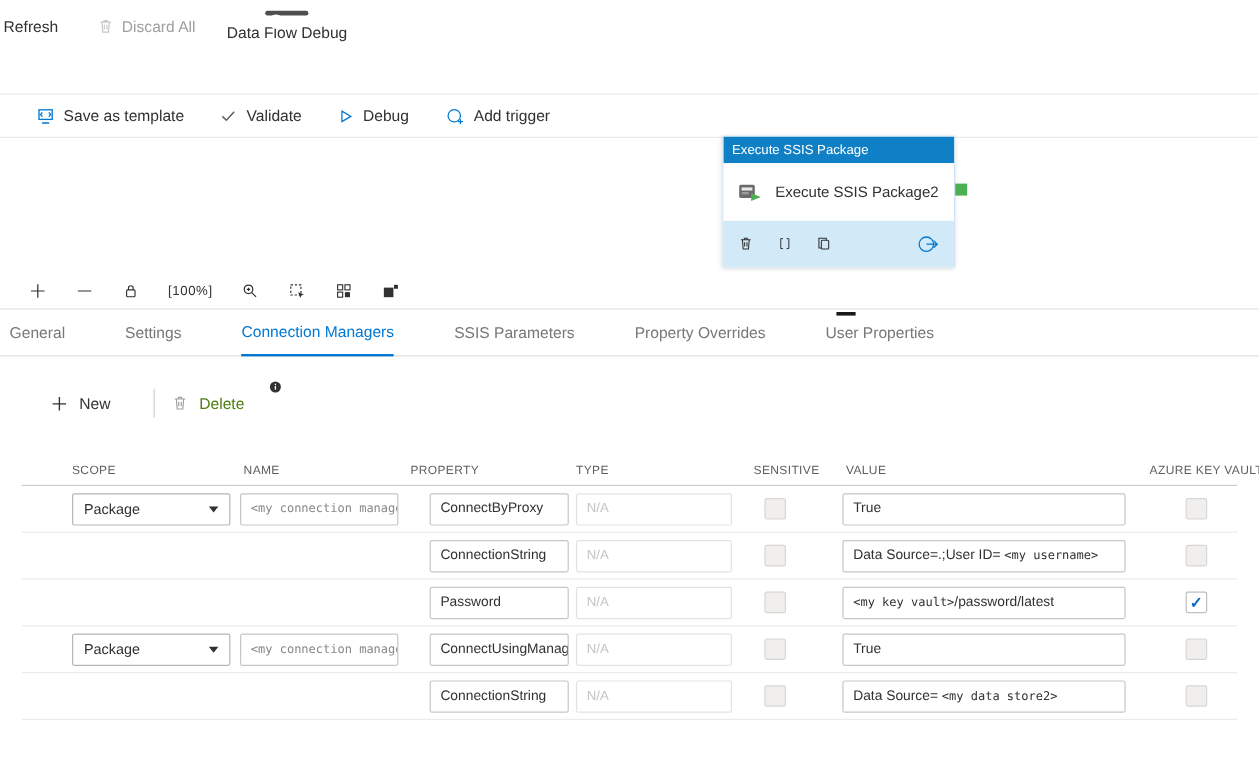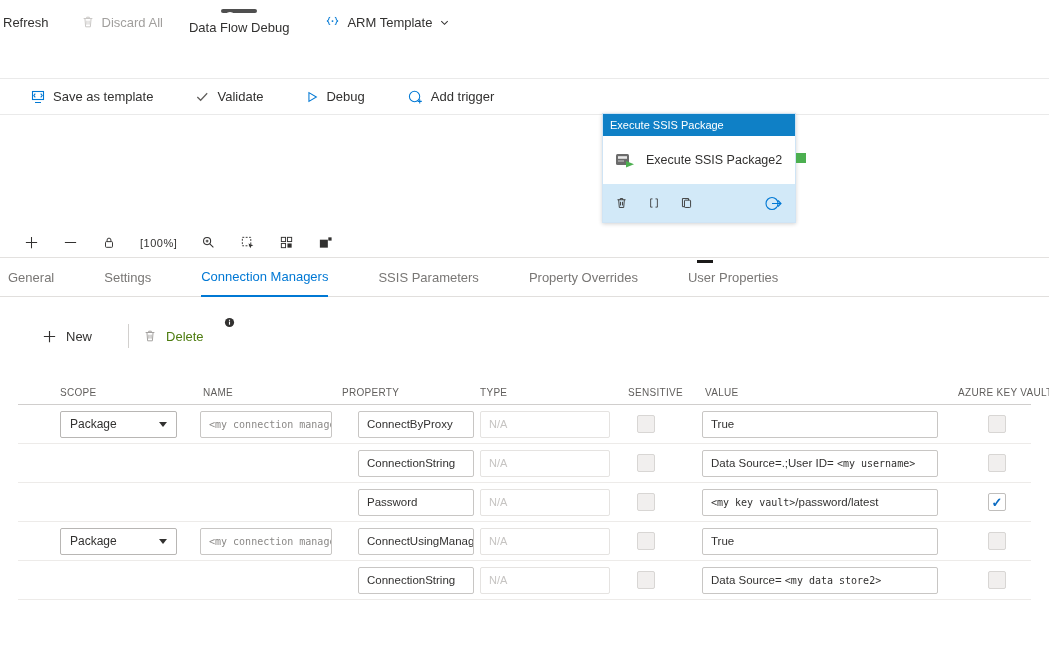--- a/index.html
+++ b/index.html
@@ -9,21 +9,21 @@
   
   .topbar { height:78px; display:flex; align-items:flex-start; padding:9px 0 0 3px; }
   .tb-item { display:flex; align-items:center; gap:7px; height:26px; font-size:13px; cursor:pointer; white-space:nowrap; }
   .tb-item.disabled { color:#a19f9d; }
   .ml32 { margin-left:32px; } .ml26 { margin-left:26px;flex-direction:column; } .ml36 { margin-left:36px; }
   .toggle { width:36px; height:18px; border-radius:10px; background:#4f4f4f; position:relative; display:inline-block; }
   .toggle .knob { position:absolute; left:3px; top:3px; width:12px; height:12px; border-radius:50%; background:#fff; }
 
   
   .toolbar2 { height:37px; border-top:1px solid #eaeaea; border-bottom:1px solid #eaeaea;
-    display:flex; align-items:center; padding-left:30px; gap:42px; }
+    display:flex; align-items:center; padding-left:30px; gap:30px; }
   .toolbar2 .tb-item { font-size:13px; }
 
   
   .canvas { height:113px; position:relative; }
   .activity-node { position:absolute; left:602px; top:-2px; width:194px; height:110px;
     background:#fff; border:1px solid #cfe4f5; box-shadow:0 1px 4px rgba(0,0,0,.18); z-index:5; }
   .node-header { height:22px; background:#0f80c6; color:#fff; font-size:11px;
     display:flex; align-items:center; padding-left:7px; }
   .node-body { height:48px; display:flex; align-items:center; gap:11px; padding-left:11px; background:#fff; font-size:12.5px; }
   .node-footer { height:38px; background:#d2e9f8; display:flex; align-items:center; padding:0 12px; gap:20px; color:#3b3a39; }
@@ -64,21 +64,21 @@
   .tb-input { height:27px; border:1px solid #c8c6c4; border-radius:2px; background:#fff;
     display:flex; align-items:center; padding:0 8px; overflow:hidden; white-space:nowrap; cursor:text; }
   .w132 { width:132px; } .w128 { width:116px;margin-left:16px; } .w130 { width:130px; } .w236 { width:236px; }
   .tb-input.disabled { border-color:#e5e3e1; color:#c6c4c2; cursor:default; font-size:11px; }
   .prop-text { font-size:11.5px; }
   .mono { font-family:"DejaVu Sans Mono", monospace; font-size:10px; color:#8a8886; }
   .vpre { font-size:11.5px; white-space:pre; }
   .vcode { font-family:"DejaVu Sans Mono", monospace; font-size:10px; white-space:pre; }
   .vcode:empty, .vpre:empty { display:none; }
 
-  .select { width:117px; height:27px; border:1px solid #b8b6b4; border-radius:2px; background:#fff;
+  .select { width:132px; height:27px; border:1px solid #b8b6b4; border-radius:2px; background:#fff;
     display:flex; align-items:center; padding:0 9px; cursor:pointer; }
   .caret { margin-left:auto; width:0; height:0; border-left:4px solid transparent; border-right:4px solid transparent; border-top:5px solid #323130; }
 
   .checkbox { width:18px; height:18px; border:1px solid #d8d6d4; background:#f1efee; border-radius:2px; cursor:pointer;
     display:flex; align-items:center; justify-content:center; }
   .checkbox.checked { background:#fff; border-color:#c0bebc; }
   .checkbox.checked::after { content:"✓"; color:#0b6bc2; font-size:13px; font-weight:bold; line-height:1; }
 
   svg { display:block; }
 </style>
@@ -99,34 +99,20 @@
     <span>Discard All</span>
   </div>
 
   <div class="tb-item ml26">
     <span class="toggle">
         <span class="knob"></span>
       </span>
     <span>Data Flow Debug</span>
   </div>
 
-  <div class="tb-item ml36">
-    <span>
-      <svg width="15" height="15" viewBox="0 0 16 16">
-          <path d="M5.5 2.5c-1.6 0-1.6 1.2-1.6 2.2S2.4 5.8 2.4 6.4s1.5.6 1.5 1.6 0 2.2 1.6 2.2M10.5 2.5c1.6 0 1.6 1.2 1.6 2.2s1.5 1.1 1.5 1.7-1.5.6-1.5 1.6 0 2.2-1.6 2.2" stroke="#0078d4" fill="none" stroke-width="1.1"></path>
-          <circle cx="8" cy="6.5" r="1" fill="#0078d4"></circle>
-        </svg>
-    </span>
-    <span>ARM Template</span>
-    <span>
-      <svg width="11" height="11" viewBox="0 0 12 12">
-          <path d="M2.5 4.5L6 8l3.5-3.5" stroke="#323130" fill="none" stroke-width="1.1"></path>
-        </svg>
-    </span>
-  </div>
 </div>
 
 <div class="toolbar2">
   <div class="tb-item">
     <span>
       <svg width="16" height="16" viewBox="0 0 16 16">
           <rect x="2.5" y="2.5" width="11" height="8" stroke="#0078d4" fill="none" stroke-width="1.1"></rect>
           <path d="M5.3 4.7L3.8 6.5l1.5 1.8M10.7 4.7l1.5 1.8-1.5 1.8M5 13.5h6" stroke="#0078d4" fill="none" stroke-width="1.1"></path>
         </svg>
     </span>

